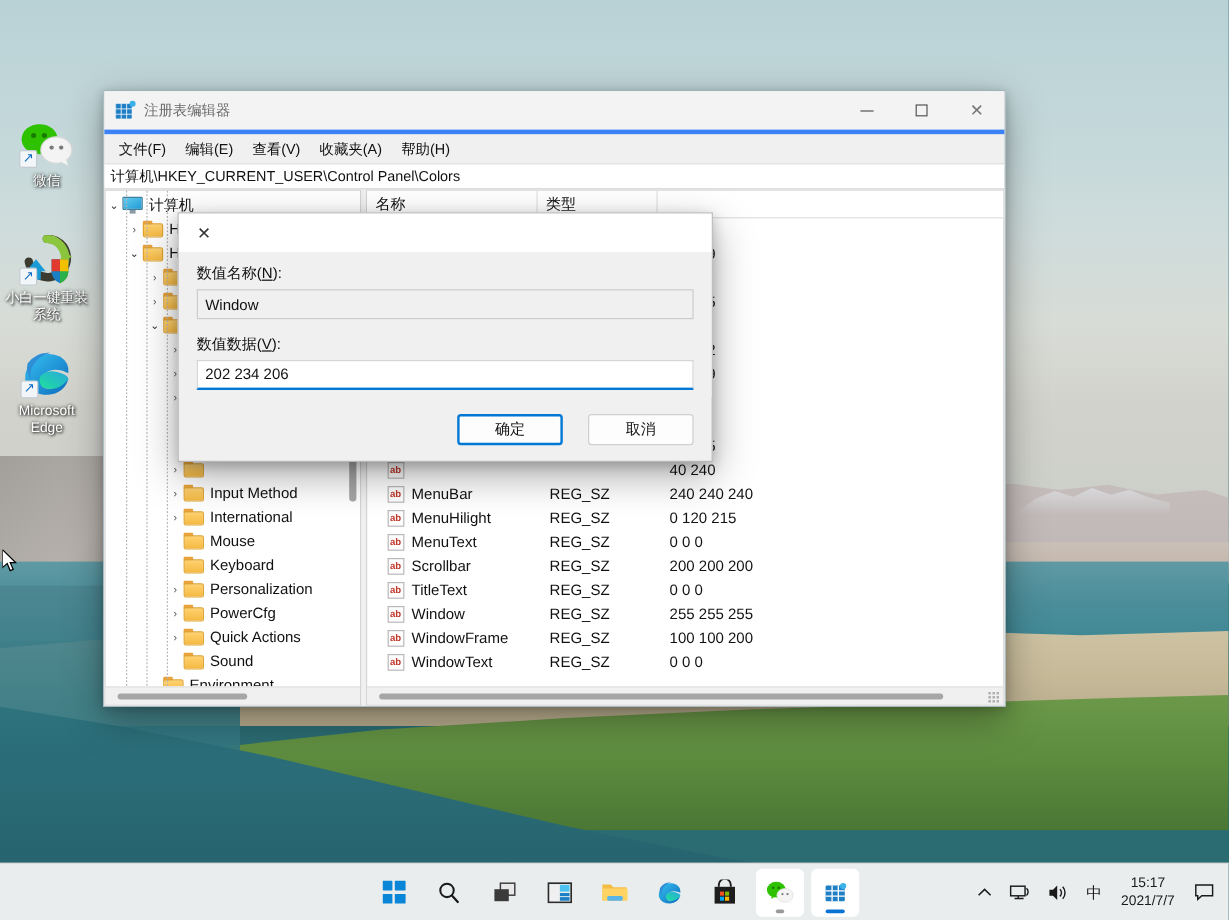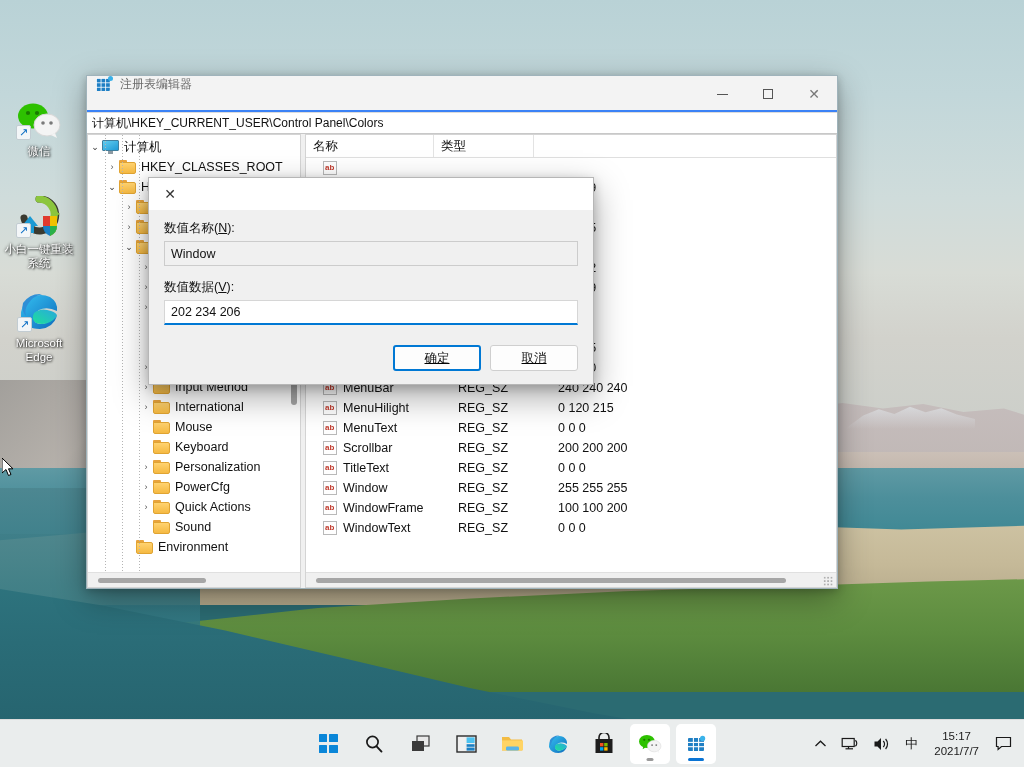--- a/index.html
+++ b/index.html
@@ -108,22 +108,22 @@
 
   
   #regedit {
     position: absolute; left: 86px; top: 75px; width: 752px; height: 514px;
     background: #f0f0f0;
     border: 1px solid #9fb3bb;
     box-shadow: 0 10px 30px rgba(0,0,0,.34), 0 2px 8px rgba(0,0,0,.22);
     display: flex; flex-direction: column;
   }
   .titlebar {
-    height: 36px; background: #f3f3f3; display: flex; align-items: flex-start;
-    border-bottom: 2px solid #3b82f6; flex: none;
+    height: 36px; background: #f3f3f3; display: flex; align-items: center;
+    border-bottom: 4px solid #3b82f6; flex: none;
   }
   .title-icon {
     width: 16px; height: 16px; margin: 0 8px 0 9px; position: relative; flex: none;
   }
   .title-icon .grid {
     position: absolute; left: 0; top: 2px; width: 14px; height: 13px;
     background: #1f7fc4;
     background-image:
       linear-gradient(to right, rgba(255,255,255,.9) 1px, transparent 1px),
       linear-gradient(to bottom, rgba(255,255,255,.9) 1px, transparent 1px);
@@ -226,21 +226,21 @@
 
   
   .list-head {
     height: 23px; display: flex; background: #fff;
     border-bottom: 1px solid #dfdfdf; flex: none; font-size: 12.5px; color: #111;
   }
   .lh-cell {
     display: flex; align-items: center; padding-left: 7px;
     border-right: 1px solid #e3e3e3; cursor: default;
   }
-  .lh-name { width: 128px; }
+  .lh-name { width: 142px; }
   .lh-type { width: 100px; }
   .lh-data { flex: 1; border-right: none; }
 
   .list-body { flex: 1; overflow: hidden; position: relative; }
   .list-row {
     display: flex; align-items: center; height: 20px;
     font-size: 12.5px; color: #111; white-space: nowrap; cursor: default;
   }
   .lr-name { width: 150px; display: flex; align-items: flex-start; padding-left: 17px; }
   .lr-type { width: 100px; padding-left: 2px; }
@@ -276,22 +276,22 @@
   .dlg-input {
     width: 100%; height: 25px; font-size: 12.5px; color: #111;
     padding: 0 6px; font-family: "Liberation Sans", sans-serif;
     background: #f0f0f0; border: 1px solid #cccccc; outline: none;
   }
   .dlg-input.name { margin-bottom: 13px; }
   .dlg-input.data {
     background: #fff; border: 1px solid #d6d6d6; border-bottom: 2px solid #0078d4;
   }
   .dlg-btns {
-    display: flex; justify-content: flex-end; gap: 9px;
-    padding: 14px 15px 13px; flex: none; text-decoration: underline;
+    display: flex; justify-content: flex-end; gap: 21px;
+    padding: 14px 15px 13px; flex: none;
   }
   .dlg-btn {
     width: 88px; height: 26px; font-size: 12.5px; color: #111;
     background: #fdfdfd; border: 1px solid #cfcfcf; border-radius: 3px;
     display: flex; align-items: center; justify-content: center; cursor: default;
     font-family: "Liberation Sans", sans-serif;
   }
   .dlg-btn.primary { border: 2px solid #0078d4; }
 
   
@@ -432,20 +432,27 @@
         </span>
       <span class="win-btn">
           <i class="wb-max"></i>
         </span>
       <span class="win-btn close">
           <i class="wb-close">✕</i>
         </span>
     </span>
   </div>
 
+  <div class="menubar">
+    <span class="menu-item">文件(F)</span>
+    <span class="menu-item">编辑(E)</span>
+    <span class="menu-item">查看(V)</span>
+    <span class="menu-item">收藏夹(A)</span>
+    <span class="menu-item">帮助(H)</span>
+  </div>
 
   <div class="addressbar">
     <span>计算机\HKEY_CURRENT_USER\Control Panel\Colors</span>
   </div>
 
   <div class="panes">
 
     <div class="pane-left">
       <div class="tree-scroll" id="tree-scroll">
           <div class="tree-row">

